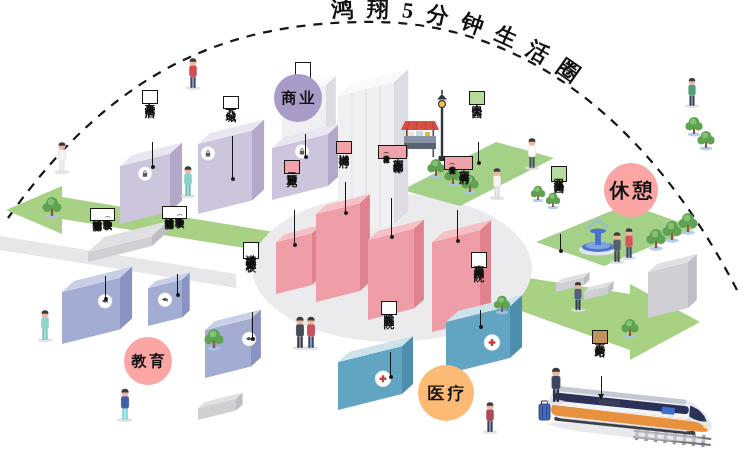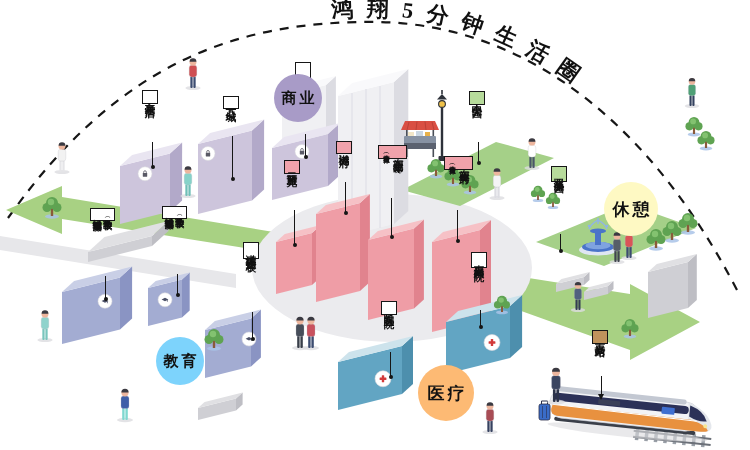--- a/index.html
+++ b/index.html
@@ -607,16 +607,16 @@
     </div>
     <div class="pole" style="left: 480px; top: 310px; height: 16px;"></div>
     <div class="map-label style-white" style="left: 471px; top: 252px; background: rgb(255, 255, 255);">
       <div class="col"><span class="lab-main">嘉兴妇保院</span></div>
     </div>
     <div class="pole arrow" style="left: 601px; top: 376px; height: 18px;"></div>
     <div class="map-label style-tan" style="left: 592px; top: 330px; background: rgb(192, 147, 92);">
       <div class="col"><span class="lab-main">嘉兴南站</span></div>
     </div>
     <div class="cat-circle" style="left: 246px; top: 74px; width: 48px; height: 48px; font-size: 15px; background: rgb(168, 155, 199); margin-left: 28px;">商业</div>
-    <div class="cat-circle" style="left: 604px; top: 182px; width: 54px; height: 54px; font-size: 17px; background: #fef9c3;">休憩</div>
-    <div class="cat-circle" style="left: 124px; top: 337px; width: 48px; height: 48px; font-size: 15px; background: #7dd3fc; margin-left: 32px;">教育</div>
+    <div class="cat-circle" style="left: 604px; top: 163px; width: 54px; height: 54px; font-size: 20px; background: #fca5a5;">休憩</div>
+    <div class="cat-circle" style="left: 124px; top: 337px; width: 48px; height: 48px; font-size: 15px; background: #fca5a5;">教育</div>
     <div class="cat-circle" style="left: 418px; top: 365px; width: 56px; height: 56px; font-size: 17px; background: #fdba74;">医疗</div>
   </div>
 
 </body></html>

